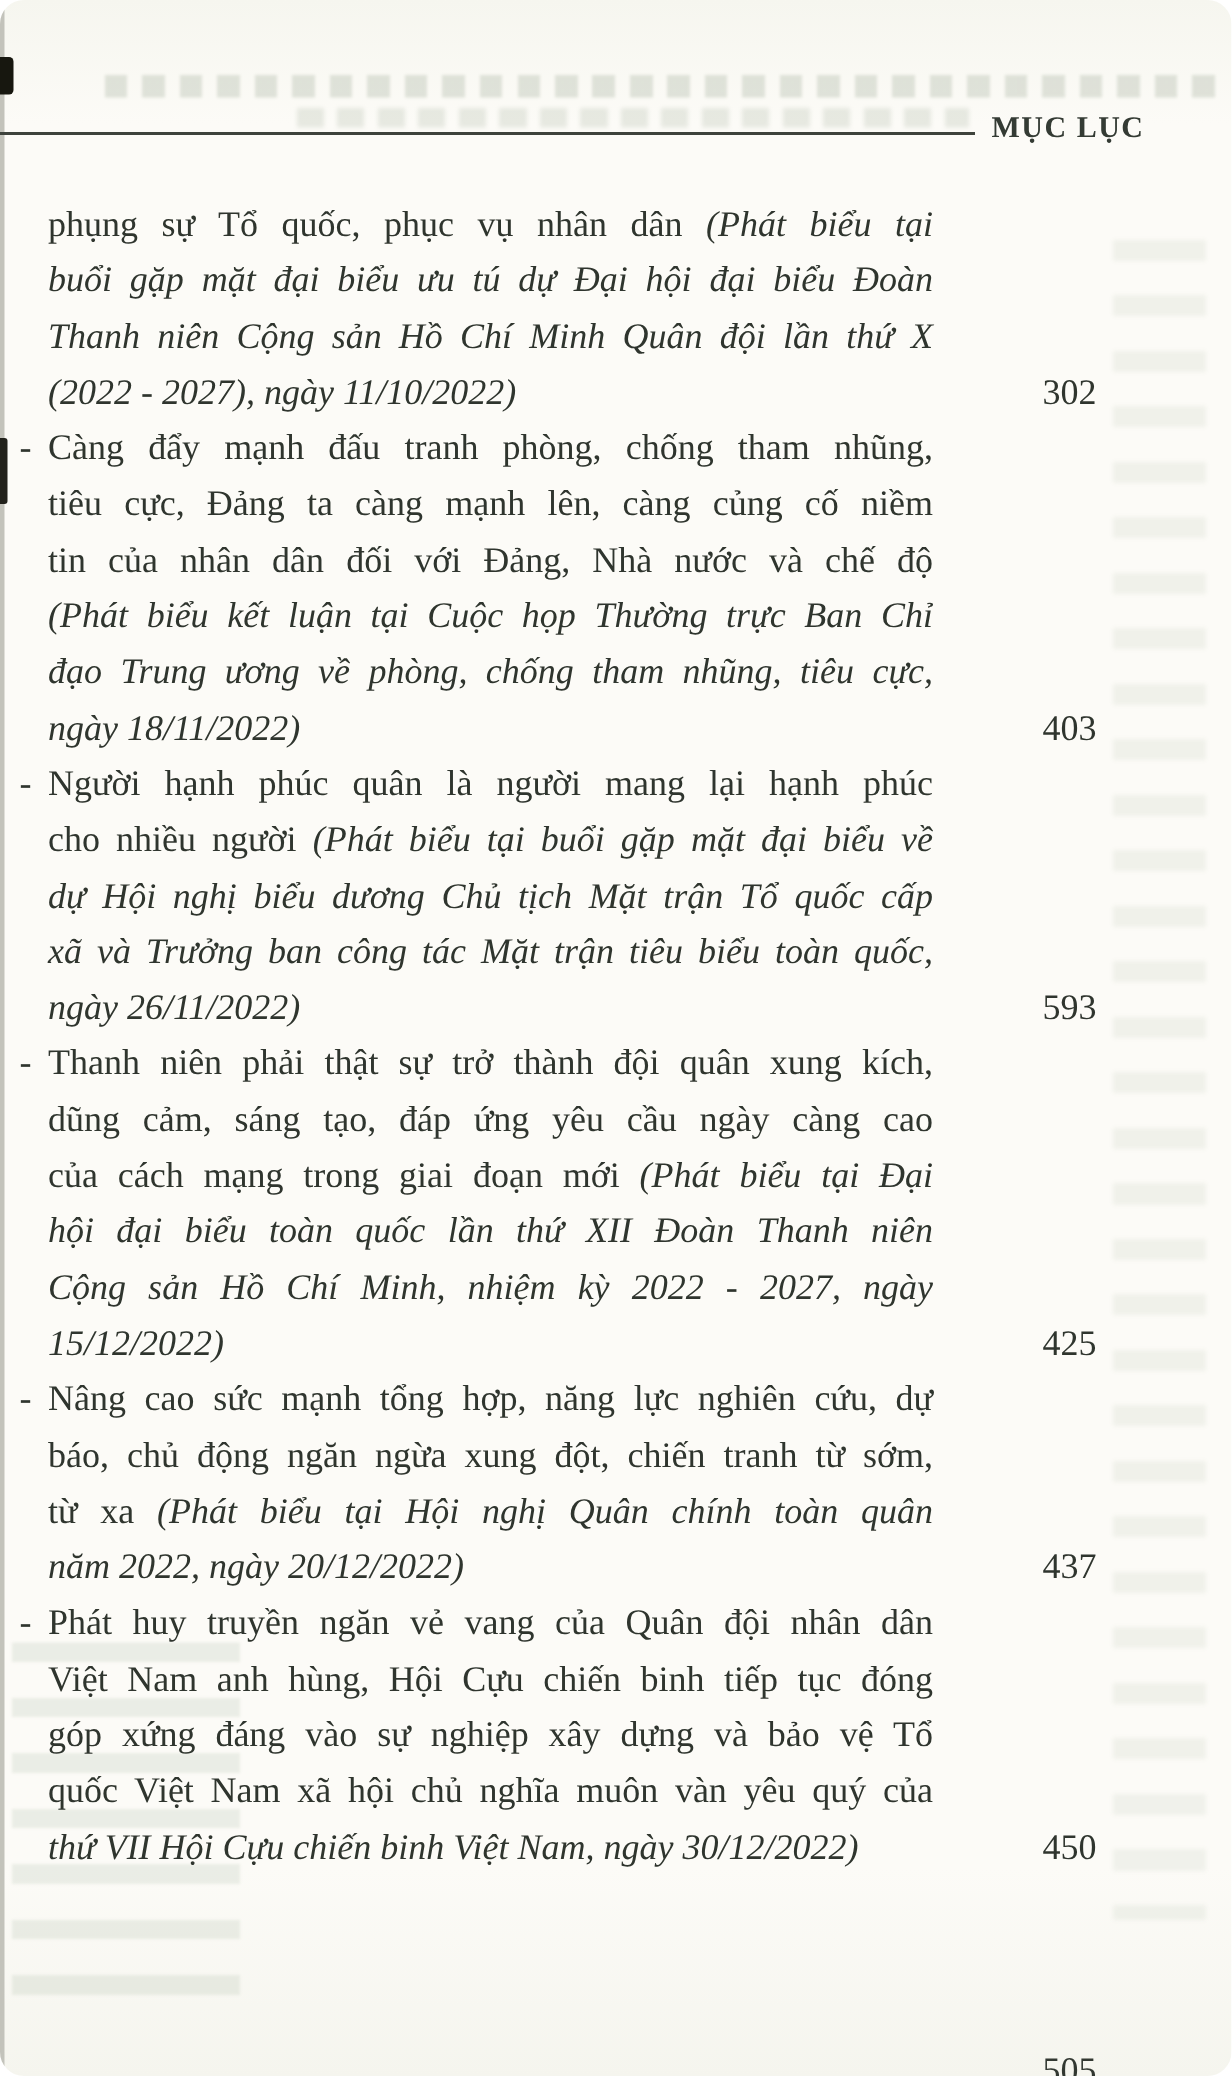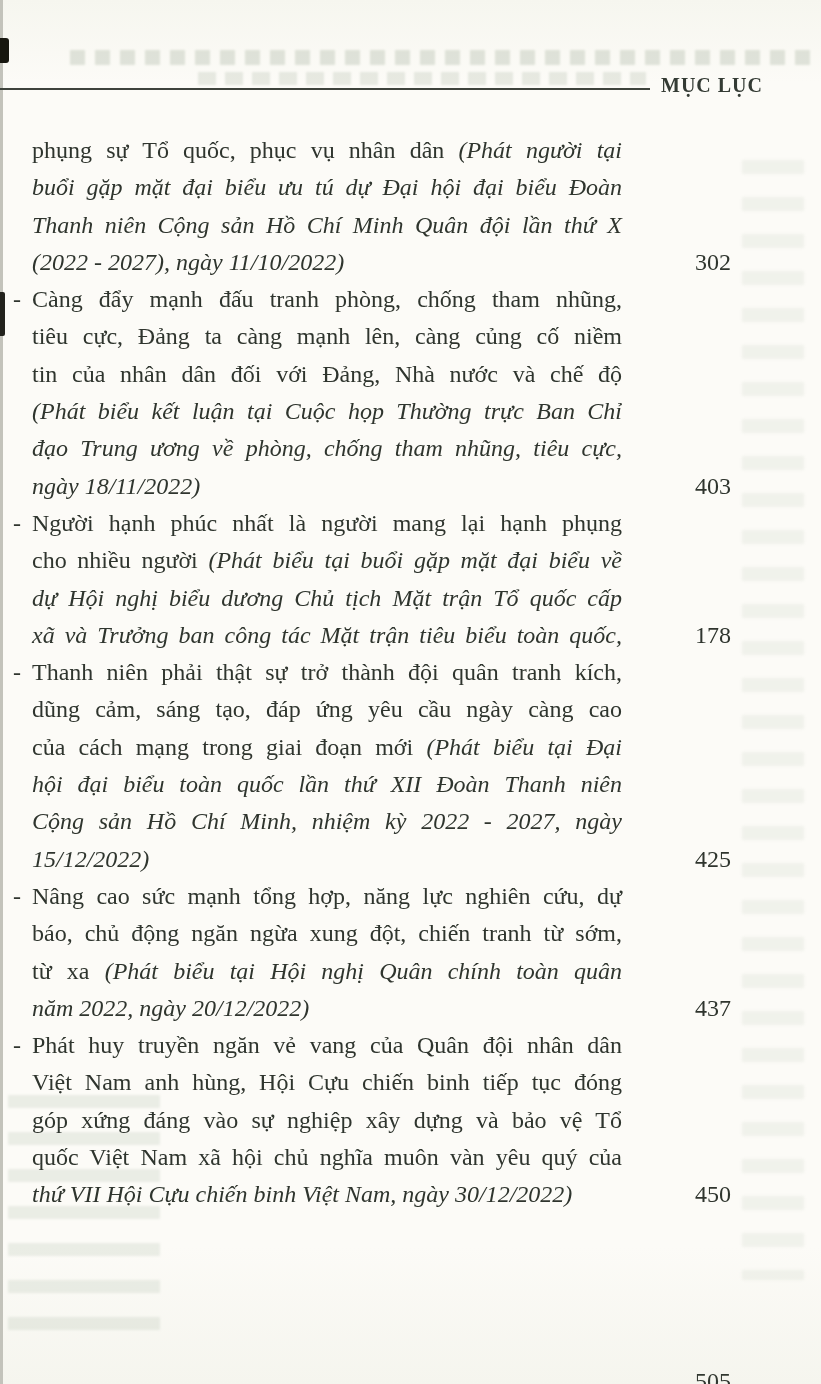--- a/index.html
+++ b/index.html
@@ -1,20 +1,21 @@
 <!DOCTYPE html>
 <html><head>
 <meta charset="utf-8">
 <style>
   html,body { margin:0; padding:0; }
   .page {
     position:relative; width:821px; height:1384px; overflow:hidden;
     background:linear-gradient(180deg,#f6f6ef 0%,#fcfbf7 6%,#fcfbf7 90%,#f5f5ee 100%);
     font-family:"Liberation Serif","DejaVu Serif",serif;
     color:#2f352e;
+    border-radius:16px;
   }
   
   .edge-line { position:absolute; left:0; top:0; width:3px; height:100%; background:#c3c3bb; }
   .edge-mark-top { position:absolute; left:0; top:38px; width:9px; height:25px; background:#17170f; border-radius:0 3px 3px 0; }
   .edge-mark-mid { position:absolute; left:0; top:292px; width:5px; height:44px; background:#22221c; border-radius:0 2px 2px 0; }
   .bleed { position:absolute; pointer-events:none; }
   .bleed-top1 { left:70px; top:50px; width:748px; height:15px; opacity:.45; filter:blur(1.2px);
     background:repeating-linear-gradient(90deg, rgba(148,162,140,.6) 0 15px, rgba(148,162,140,0) 15px 25px); }
   .bleed-top2 { left:198px; top:72px; width:448px; height:13px; opacity:.34; filter:blur(1.3px);
     background:repeating-linear-gradient(90deg, rgba(148,162,140,.6) 0 18px, rgba(148,162,140,0) 18px 27px); }
@@ -50,47 +51,48 @@
   <div class="bleed bleed-top1"></div>
   <div class="bleed bleed-top2"></div>
   <div class="bleed bleed-right"></div>
   <div class="bleed bleed-bottom-left"></div>
 
   <div class="header-rule"></div>
   <span class="header-title">MỤC LỤC</span>
 
   <div class="toc">
       <div class="entry">
-        <div class="line j"><span>phụng sự Tổ quốc, phục vụ nhân dân </span><span class="it">(Phát người tại</span></div>
+        <div class="line j"><span>phụng sự Tổ quốc, phục vụ nhân dân </span><span class="it">(Phát biểu tại</span></div>
         <div class="line j"><span class="it">buổi gặp mặt đại biểu ưu tú dự Đại hội đại biểu Đoàn</span></div>
         <div class="line j"><span class="it">Thanh niên Cộng sản Hồ Chí Minh Quân đội lần thứ X</span></div>
         <div class="line"><span class="it">(2022 - 2027), ngày 11/10/2022)</span></div>
         <span class="pagenum">302</span>
       </div>
       <div class="entry">
         <span class="dash">-</span>
         <div class="line j"><span>Càng đẩy mạnh đấu tranh phòng, chống tham nhũng,</span></div>
         <div class="line j"><span>tiêu cực, Đảng ta càng mạnh lên, càng củng cố niềm</span></div>
         <div class="line j"><span>tin của nhân dân đối với Đảng, Nhà nước và chế độ</span></div>
         <div class="line j"><span class="it">(Phát biểu kết luận tại Cuộc họp Thường trực Ban Chỉ</span></div>
         <div class="line j"><span class="it">đạo Trung ương về phòng, chống tham nhũng, tiêu cực,</span></div>
         <div class="line"><span class="it">ngày 18/11/2022)</span></div>
         <span class="pagenum">403</span>
       </div>
       <div class="entry">
         <span class="dash">-</span>
-        <div class="line j"><span>Người hạnh phúc nhất là người mang lại hạnh phụng</span></div>
+        <div class="line j"><span>Người hạnh phúc quân là người mang lại hạnh phúc</span></div>
         <div class="line j"><span>cho nhiều người </span><span class="it">(Phát biểu tại buổi gặp mặt đại biểu về</span></div>
         <div class="line j"><span class="it">dự Hội nghị biểu dương Chủ tịch Mặt trận Tổ quốc cấp</span></div>
         <div class="line j"><span class="it">xã và Trưởng ban công tác Mặt trận tiêu biểu toàn quốc,</span></div>
-        <span class="pagenum">178</span>
+        <div class="line"><span class="it">ngày 26/11/2022)</span></div>
+        <span class="pagenum">593</span>
       </div>
       <div class="entry">
         <span class="dash">-</span>
-        <div class="line j"><span>Thanh niên phải thật sự trở thành đội quân tranh kích,</span></div>
+        <div class="line j"><span>Thanh niên phải thật sự trở thành đội quân xung kích,</span></div>
         <div class="line j"><span>dũng cảm, sáng tạo, đáp ứng yêu cầu ngày càng cao</span></div>
         <div class="line j"><span>của cách mạng trong giai đoạn mới </span><span class="it">(Phát biểu tại Đại</span></div>
         <div class="line j"><span class="it">hội đại biểu toàn quốc lần thứ XII Đoàn Thanh niên</span></div>
         <div class="line j"><span class="it">Cộng sản Hồ Chí Minh, nhiệm kỳ 2022 - 2027, ngày</span></div>
         <div class="line"><span class="it">15/12/2022)</span></div>
         <span class="pagenum">425</span>
       </div>
       <div class="entry">
         <span class="dash">-</span>
         <div class="line j"><span>Nâng cao sức mạnh tổng hợp, năng lực nghiên cứu, dự</span></div>

